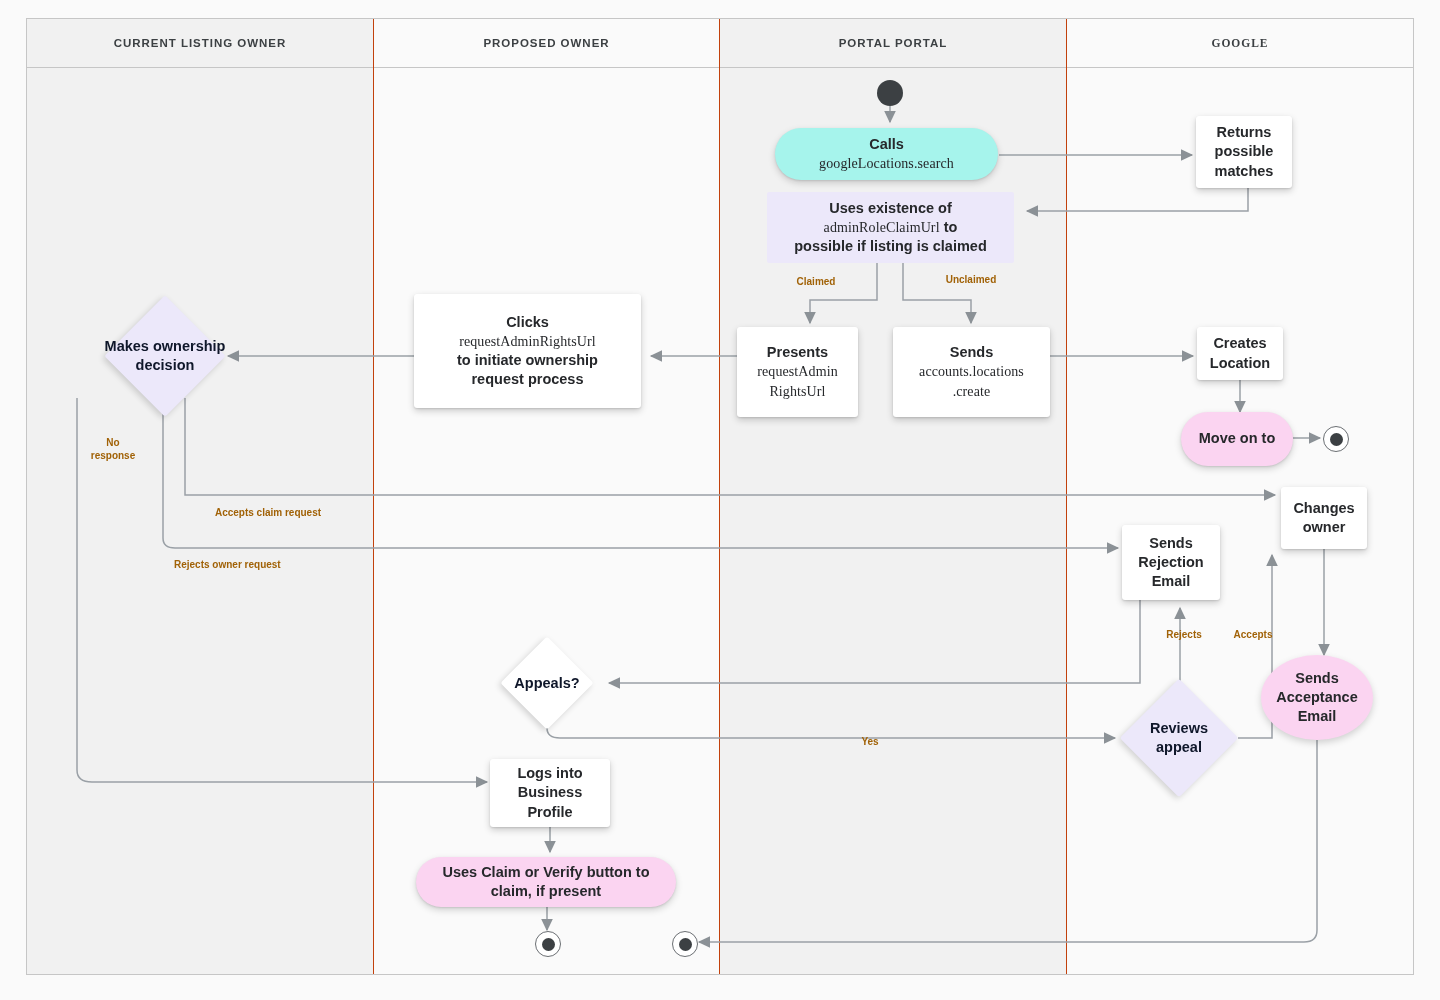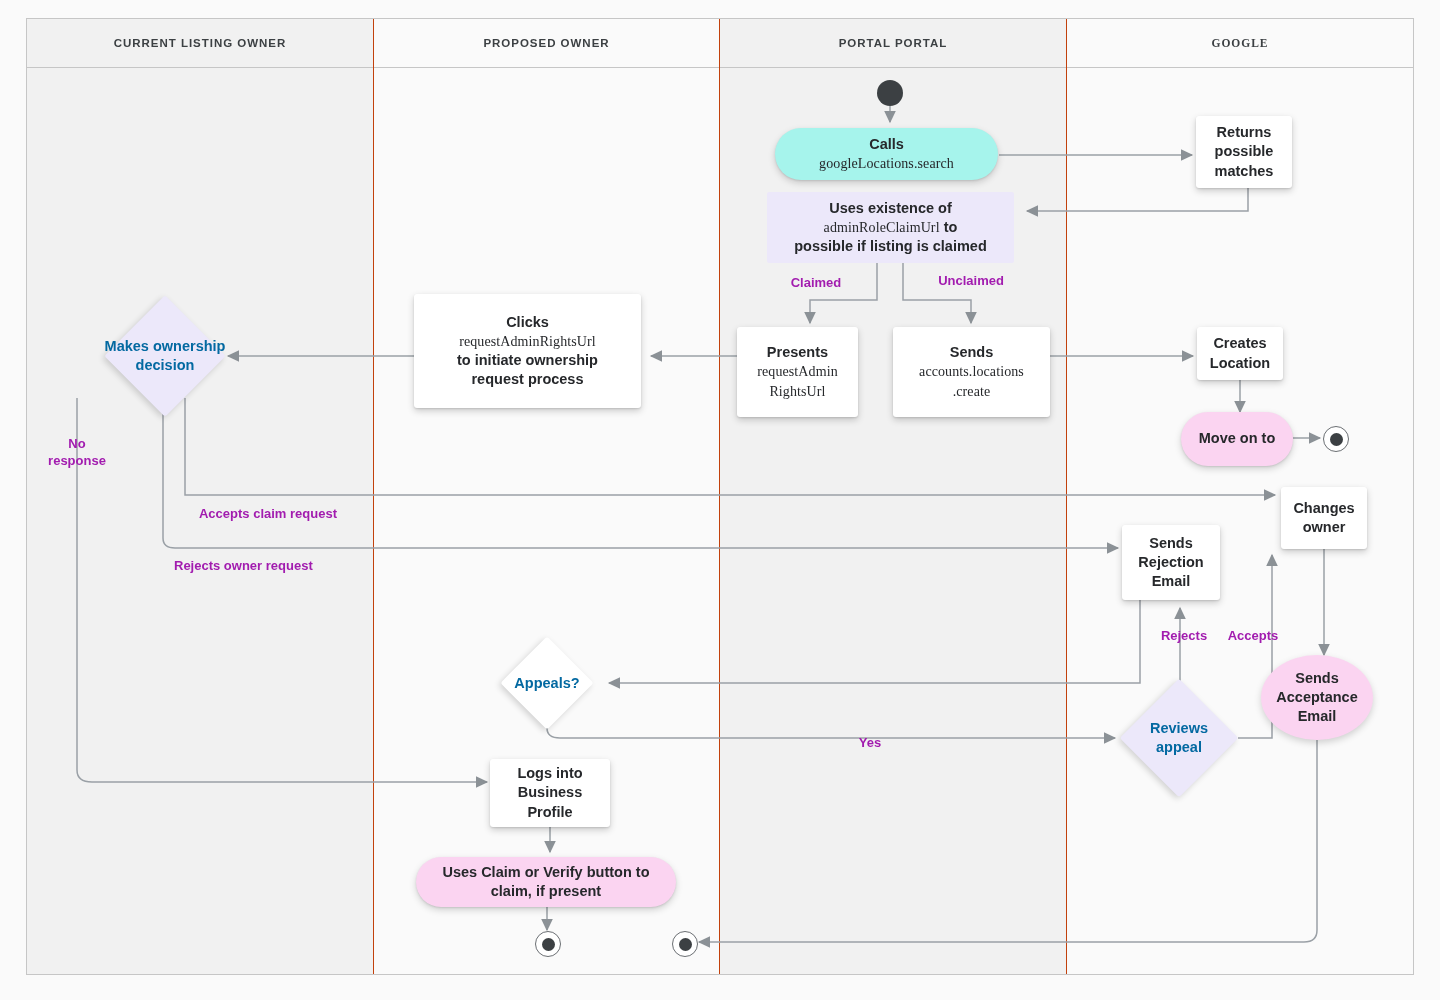--- a/index.html
+++ b/index.html
@@ -23,34 +23,34 @@
   .node .tx{padding:2px 6px;}
   .rect{background:#fff;border-radius:3px;box-shadow:0 3px 7px rgba(0,0,0,.19),0 1px 2px rgba(0,0,0,.12);}
   .pill{border-radius:999px;box-shadow:0 3px 7px rgba(0,0,0,.17),0 1px 2px rgba(0,0,0,.10);}
   .ellipse{border-radius:50%;box-shadow:0 3px 7px rgba(0,0,0,.17);}
   .plain{background:#ece8fa;border-radius:2px;}
   .cyan{background:#a6f4ec;}
   .pink{background:#fbd4f1;}
   .diamond{position:absolute;}
   .diamond .shape{position:absolute;inset:0;transform:rotate(45deg);border-radius:3px;}
   .diamond .lbl{position:absolute;inset:0;display:flex;align-items:center;justify-content:center;
-    text-align:center;font-size:14.5px;font-weight:700;color:#0369a1;line-height:1.3;z-index:2;}
+    text-align:center;font-size:14.5px;font-weight:700;color:#0f172a;line-height:1.3;z-index:2;}
   .dia-lav .shape{background:#ece8fa;box-shadow:0 3px 6px rgba(0,0,0,.16);}
   .dia-white .shape{background:#fff;box-shadow:0 3px 6px rgba(0,0,0,.16);}
 
   code,.mono{font-family:"Liberation Serif",serif;font-weight:400;font-size:14px;letter-spacing:.1px;}
 
   
   .startdot{position:absolute;width:26px;height:26px;border-radius:50%;background:#3c4043;}
   .enddot{position:absolute;width:24px;height:24px;border-radius:50%;background:#fff;
     border:1.6px solid #6b6f73;display:flex;align-items:center;justify-content:center;}
   .enddot i{width:13px;height:13px;border-radius:50%;background:#3c4043;display:block;}
 
   
-  .elabel{position:absolute;font-size:13px;font-weight:700;color:#a21caf;line-height:1.3;
+  .elabel{position:absolute;font-size:10px;font-weight:700;color:#a16207;line-height:1.3;
     text-align:center;white-space:pre;}
 </style>
 </head>
 <body>
 
 <div id="stage">
 
   <div class="lanes">
     <div class="lane" style="left:0;width:347px;background:#f1f1f1;">
       <div class="lane-head" style="background:#f1f1f1;">
@@ -185,21 +185,21 @@
   </div>
 
   <div class="node pill pink" style="left:1181px;top:412px;width:112px;height:54px;">
     <div class="tx">Move on to</div>
   </div>
 
   <div class="enddot" style="left:1323px;top:426px;">
     <i></i>
   </div>
 
-  <div class="elabel" style="left:28px;top:436px;width:98px;">No
+  <div class="elabel" style="left:28px;top:436px;width:98px;padding-left:36px;">No
 response</div>
 
   <div class="elabel" style="left:180px;top:506px;width:176px;text-align:center;">Accepts claim request</div>
   <div class="elabel" style="left:174px;top:558px;width:176px;text-align:left;">Rejects owner request</div>
 
   <div class="node rect" style="left:1281px;top:487px;width:86px;height:62px;">
     <div class="tx">Changes owner</div>
   </div>
 
   <div class="node rect" style="left:1122px;top:525px;width:98px;height:75px;">

